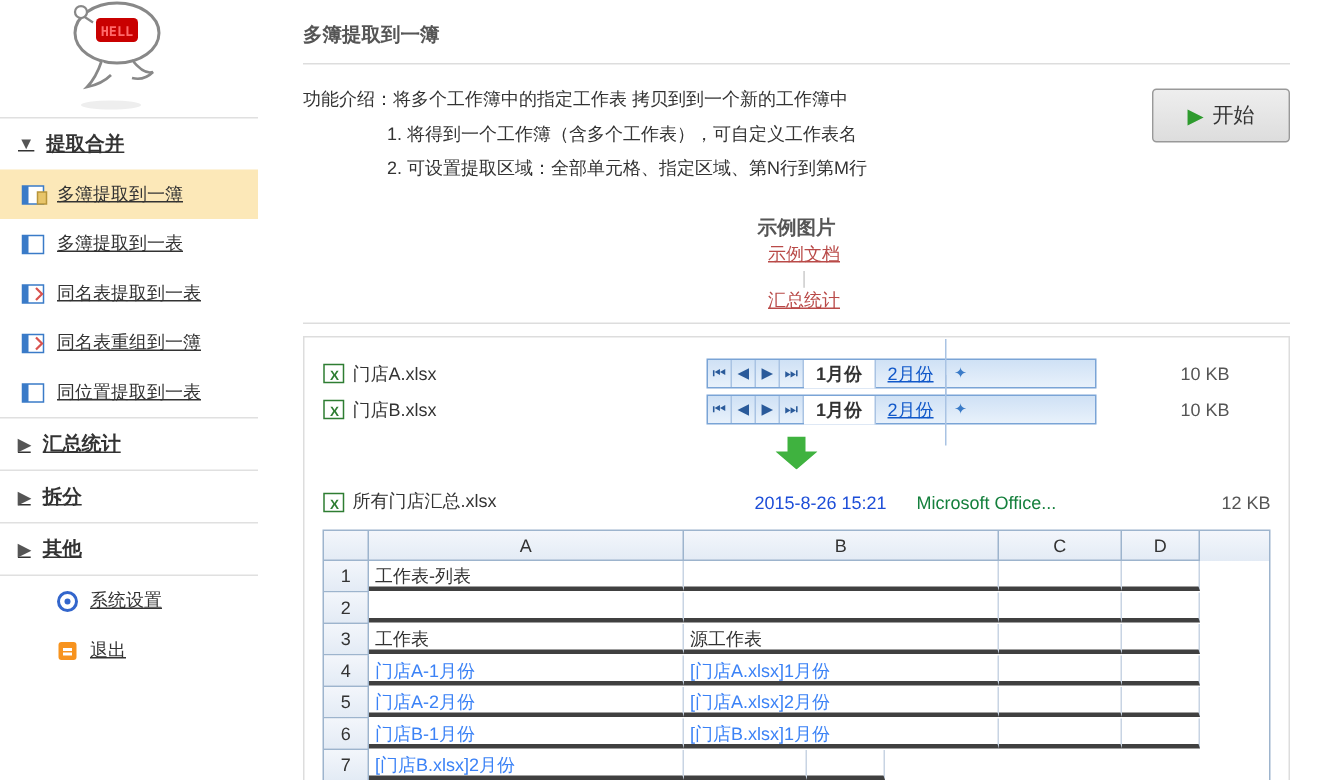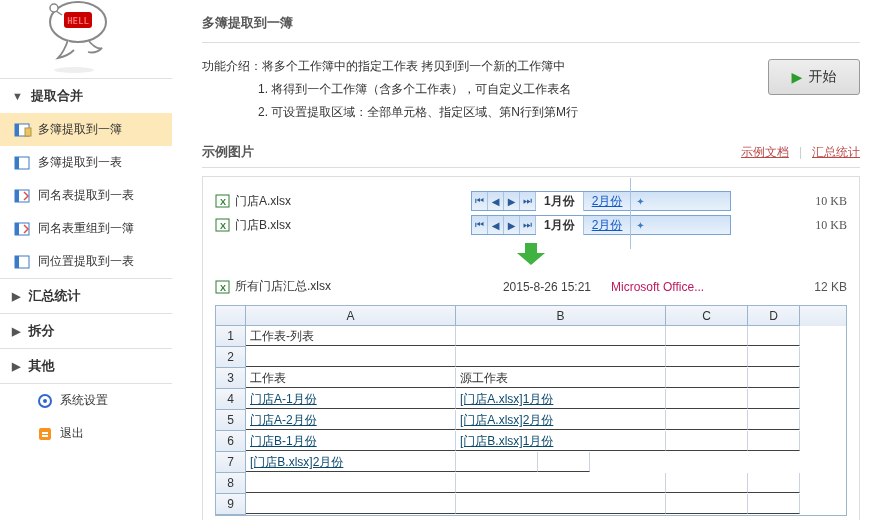--- a/index.html
+++ b/index.html
@@ -1,18 +1,18 @@
 <!DOCTYPE html>
 <html><head>
 <meta charset="utf-8">
 <style>
 * { margin: 0; padding: 0; box-sizing: border-box; }
 body { font-family: "Microsoft YaHei", Arial, sans-serif; font-size: 12px; background: #fff; color: #333; width: 878px; height: 520px; overflow: hidden; }
 .layout { display: flex; height: 100%; }
-.left-col { width: 172px; flex-shrink: 0; }
+.left-col { width: 172px; flex-shrink: 0; text-decoration: underline; }
 .right-col { flex: 1; padding: 0 18px 0 30px; }
 
 
 .mascot { height: 78px; position: relative; }
 .mascot svg { position: absolute; left: 38px; top: 0; }
 
 
 .sidebar { background: #fff; border-right: 0; }
 .side-header { display: flex; align-items: center; padding: 8px 12px; font-weight: bold; font-size: 13px; border-top: 1px solid #e0e0e0; cursor: pointer; }
 .side-header .arrow { margin-right: 8px; font-size: 11px; color: #555; }
@@ -23,58 +23,58 @@
 
 
 .page-title { font-weight: bold; font-size: 13px; color: #555; padding: 14px 0 10px 0; border-bottom: 1px solid #ddd; }
 .desc-block { display: flex; padding: 12px 0 14px 0; }
 .desc-text { flex: 1; line-height: 1.9; }
 .desc-text .intro-label { display: inline; }
 .desc-text .points { padding-left: 56px; }
 .start-btn { width: 92px; height: 36px; background: linear-gradient(#eee, #ddd); border: 1px solid #999; border-radius: 3px; display: flex; align-items: center; justify-content: center; cursor: pointer; font-size: 14px; margin-top: 4px; }
 .start-btn .play { color: #2e9b2e; margin-right: 6px; font-size: 14px; }
 
-.example-header { display: flex; align-items: center; padding: 6px 0; border-bottom: 1px solid #ddd; }
+.example-header { display: flex; align-items: center; padding: 6px 0; border-bottom: 1px solid #ddd; flex-direction: column; }
 .example-header .title { flex: 1; font-weight: bold; font-size: 13px; color: #555; }
 .example-header a { color: #b94a48; text-decoration: underline; margin-left: 10px; }
 .example-header .sep { color: #ccc; margin-left: 10px; }
 
 .example-box { background: #fff; border: 1px solid #ddd; margin-top: 8px; padding: 12px 12px 8px 12px; }
 .src-files { }
 .file-row { display: flex; align-items: center; padding: 2px 0; }
 .file-name { display: flex; align-items: center; flex: 0 0 200px; }
 .file-icon { width: 16px; height: 14px; margin-right: 4px; display: inline-flex; }
 .tab-strip { flex: 0 0 260px; display: flex; align-items: center; border: 1px solid #7aa4d6; background: linear-gradient(#cfe1f5, #e8f1fb); height: 20px; font-size: 12px; }
 .tab-nav { display: flex; }
 .tab-nav span { width: 16px; display: inline-flex; align-items: center; justify-content: center; color: #2a5a9a; border-right: 1px solid #a9c3e3; height: 18px; font-size: 10px; }
 .tab-active { background: #fff; padding: 1px 8px; font-weight: bold; border-right: 1px solid #a9c3e3; }
 .tab-other { padding: 15px 8px; color: #1158c9; text-decoration: underline; border-right: 1px solid #a9c3e3; }
 .tab-icon { width: 18px; display: inline-flex; align-items: center; justify-content: center; color: #3a7bc8; font-size: 10px; }
-.file-size { flex: 0 0 60px; text-align: right; color: #555; font-family: Liberation Serif, serif; }
+.file-size { flex: 0 0 60px; color: #555; }
 .spacer { flex: 1; }
 
 .arrow-down { text-align: center; padding: 6px 0; }
 .arrow-down svg { }
 
 .result-row { display: flex; align-items: center; padding: 4px 0 10px 0; }
 .result-row .fn { flex: 0 0 200px; display: flex; align-items: center; }
-.result-row .date { flex: 0 0 130px; color: #404040; text-align: right; }
-.result-row .app { flex: 0 0 150px; color: #be185d; padding-left: 20px; }
+.result-row .date { flex: 0 0 130px; color: #1d4ed8; text-align: right; }
+.result-row .app { flex: 0 0 150px; color: #15803d; padding-left: 20px; }
 .result-row .sz { flex: 0 0 60px; text-align: right; color: #555; }
 
 
 .sheet { border: 1px solid #9db4cd; }
 .sheet-hdr-row { display: flex; background: linear-gradient(#f3f6fb, #e3ebf5); }
 .sheet-corner { width: 30px; height: 20px; border-right: 1px solid #9db4cd; border-bottom: 1px solid #9db4cd; }
 .sheet-col-hdr { height: 20px; border-right: 1px solid #9db4cd; border-bottom: 1px solid #9db4cd; text-align: center; color: #333; line-height: 20px; }
 .col-A { width: 210px; } .col-B { width: 210px; } .col-C { width: 82px; } .col-D { width: 52px; }
 .sheet-row { display: flex; }
 .sheet-row-hdr { width: 30px; background: linear-gradient(#f3f6fb, #e3ebf5); border-right: 1px solid #9db4cd; border-bottom: 1px solid #9db4cd; text-align: center; line-height: 20px; color: #333; }
-.cell { height: 20px; border-right: 1px solid #c8d4e3; border-bottom: 1px solid #404040; padding: 0 4px; line-height: 20px; overflow: hidden; white-space: nowrap; }
-.cell.link { color: #0c4a6e; text-decoration: underline; cursor: pointer; }
+.cell { height: 20px; border-right: 1px solid #c8d4e3; border-bottom: 3px solid #404040; padding: 0 4px; line-height: 20px; overflow: hidden; white-space: nowrap; }
+.cell.link { color: #3b82f6; cursor: pointer; }
 </style>
 </head>
 <body>
 
 <div class="layout">
   <div class="left-col">
     <div class="mascot">
       <svg width="88" height="76" viewBox="0 0 88 76">
         <ellipse cx="40" cy="22" rx="28" ry="20" fill="#fff" stroke="#888" stroke-width="2"></ellipse>
         <rect x="26" y="12" width="28" height="16" rx="3" fill="#c90000"></rect>

